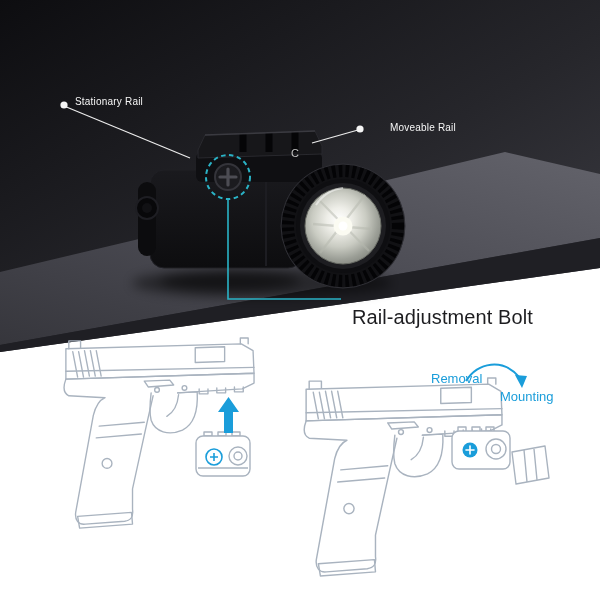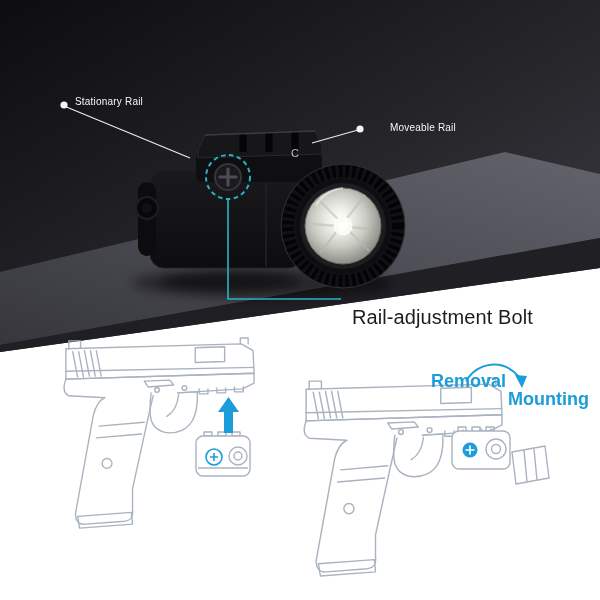--- a/index.html
+++ b/index.html
@@ -11,21 +11,21 @@
     --page-white:#ffffff;
   }
   *{margin:0;padding:0;box-sizing:border-box;}
   html,body{background:#ffffff;}
   body{font-family:"Liberation Sans", sans-serif;}
   .stage{position:relative;width:600px;height:600px;background:var(--page-white);overflow:hidden;}
   .scene{position:absolute;left:0;top:0;display:block;}
   .label{position:absolute;white-space:nowrap;font-family:"Liberation Sans", sans-serif;}
   .label.white{color:var(--callout-white);font-size:10px;letter-spacing:.2px;}
   .label.dark{color:var(--label-dark);font-size:20px;font-weight:500;letter-spacing:.1px;}
-  .label.blue{color:var(--accent-blue);font-size:18px;font-weight:bold;}
+  .label.blue{color:var(--accent-blue);font-size:13px;}
   .marking{position:absolute;color:#d6d6d6;font-size:11px;opacity:.9;}
   
   .svg-lineart{stroke:var(--line-art);}
   .svg-accent-fill{fill:var(--accent-blue);}
   .svg-accent-stroke{stroke:var(--accent-blue);}
   .svg-teal-stroke{stroke:var(--teal-accent);}
   .svg-white-dot{fill:var(--callout-white);}
 </style>
 </head>
 <body>
@@ -174,14 +174,14 @@
   <div class="label white" style="left:75px;top:96px;">Stationary Rail</div>
 
   <div class="label white" style="left:390px;top:122px;">Moveable Rail</div>
 
   <div class="marking" style="left:291px;top:147px;">C</div>
 
   <div class="label dark" style="left:352px;top:306px;">Rail-adjustment Bolt</div>
 
   <div class="label blue" style="left:431px;top:371px;">Removal</div>
 
-  <div class="label blue" style="left:500px;top:389px;margin-left:8px;">Mounting</div>
+  <div class="label blue" style="left:500px;top:389px;">Mounting</div>
 </div>
 
 </body></html>

